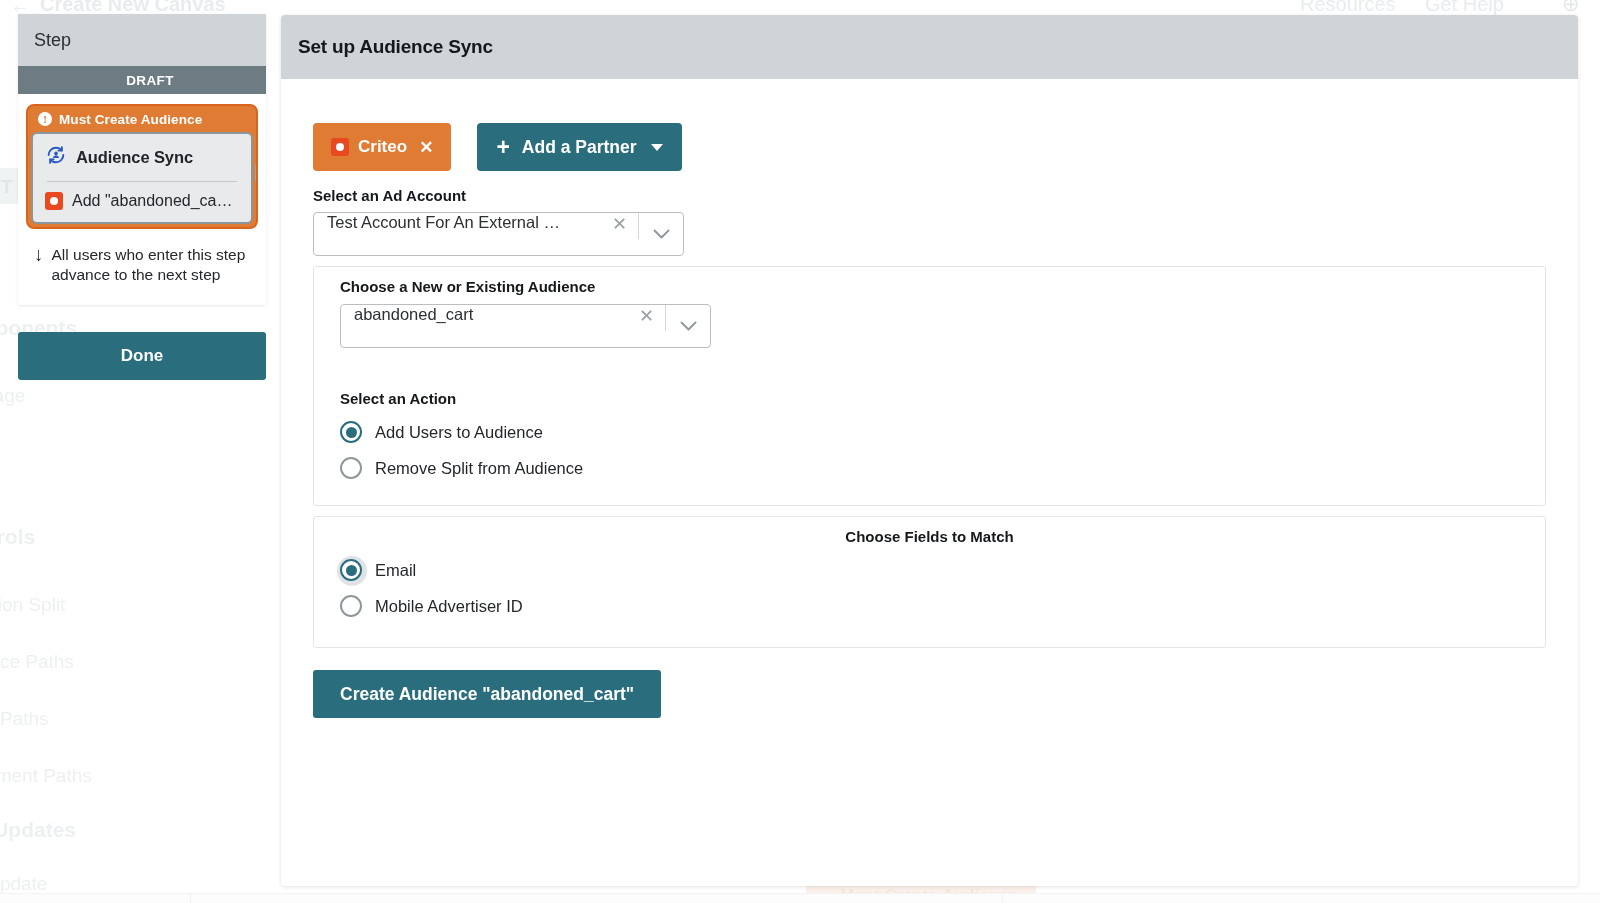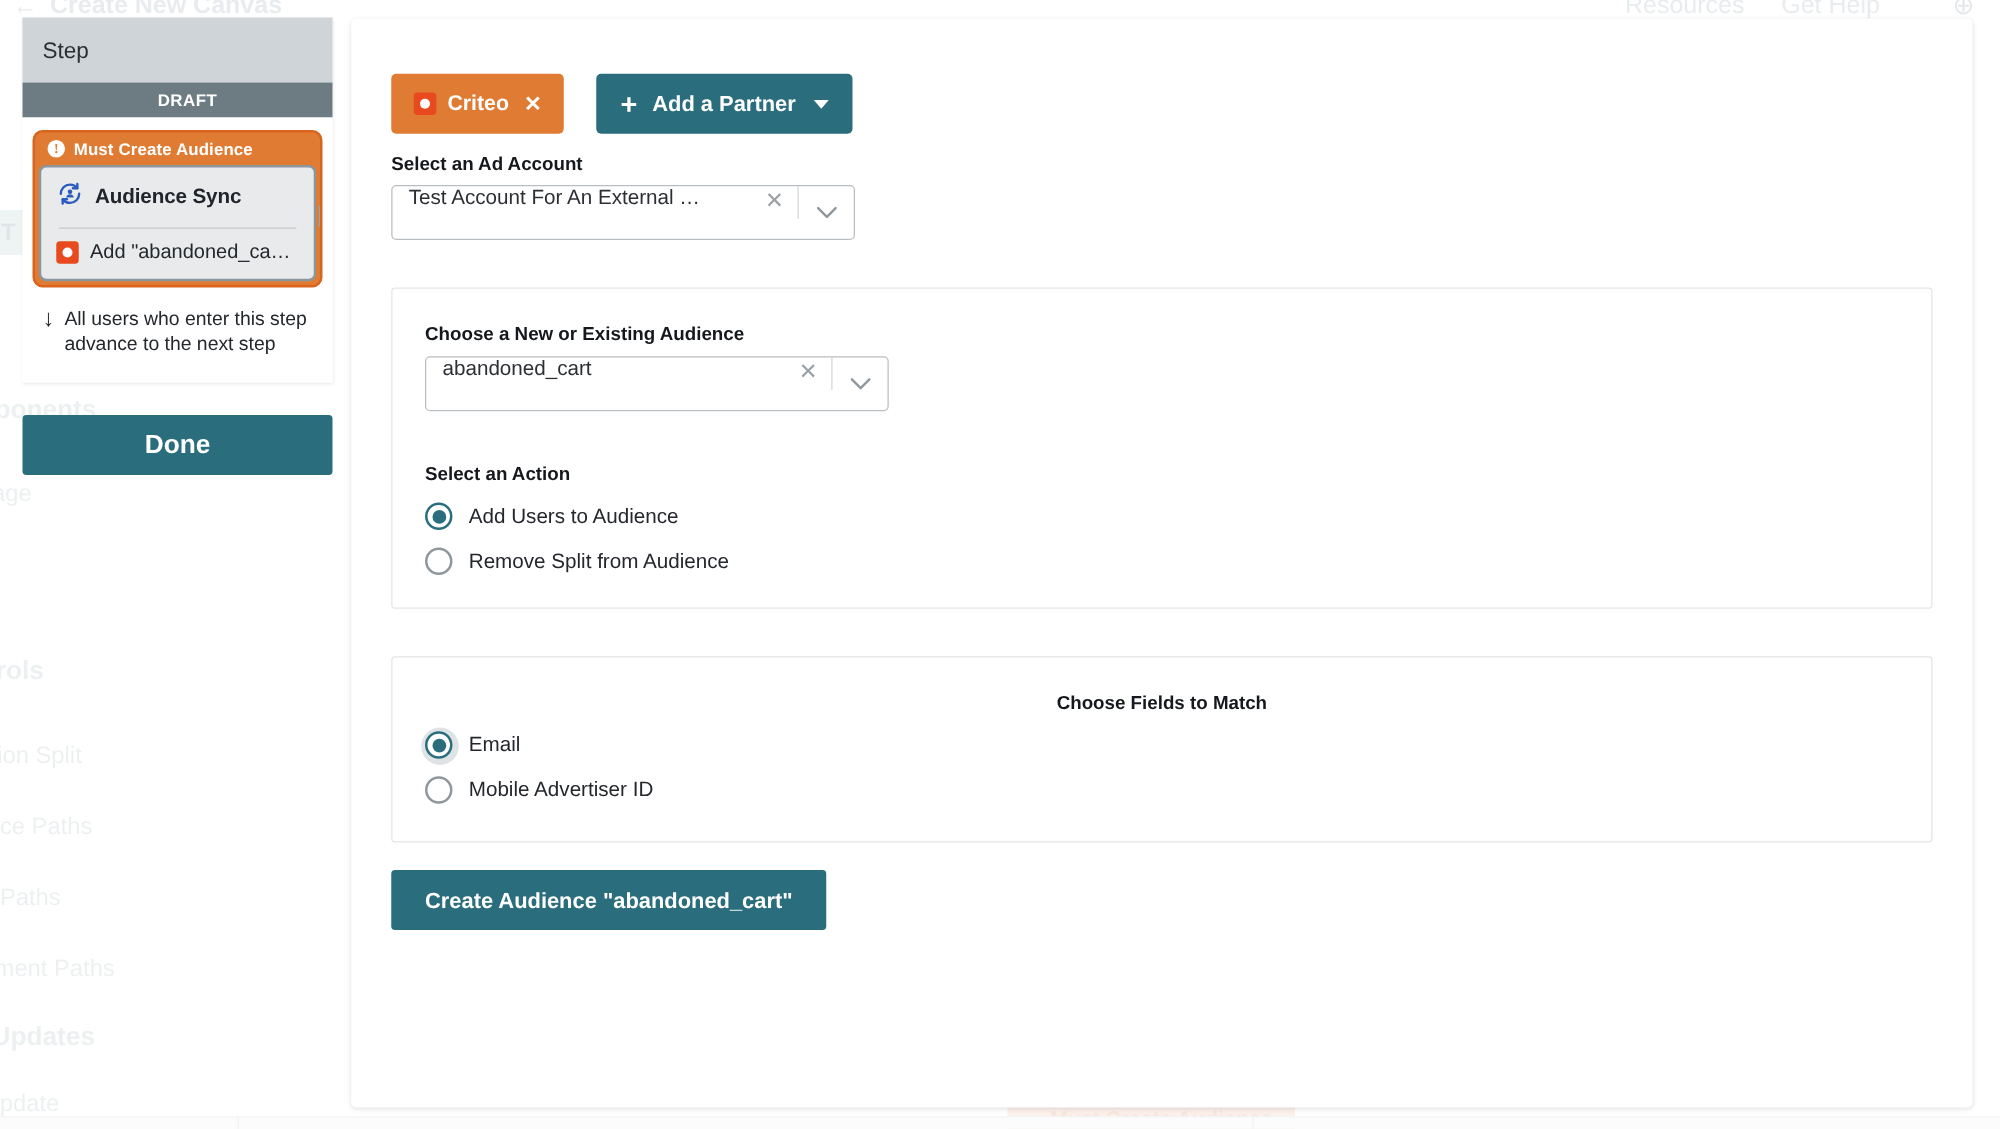--- a/index.html
+++ b/index.html
@@ -118,21 +118,21 @@
 
   .flow-note {
     display: flex; gap: 8px; padding: 16px 12px 6px 8px; align-items: flex-start;
   }
   .flow-arrow { font-size: 19px; color: #1f2329; line-height: 1.05; font-weight: 700; }
   .flow-text { font-size: 15.5px; color: #24272c; line-height: 1.30; }
 
   .done-btn {
     position: absolute; left: 18px; top: 332px; width: 248px; height: 48px;
     background: #2a6e7e; border: none; border-radius: 3px; cursor: pointer;
-    color: #ffffff; font-size: 21px; font-weight: 700;
+    color: #ffffff; font-size: 17px; font-weight: 700;
     font-family: "Liberation Sans", sans-serif;
     z-index: 5;
   }
 
   
   .modal {
     position: absolute; left: 281px; top: 15px; width: 1297px; height: 871px;
     background: #ffffff; border-radius: 4px;
     box-shadow: 0 1px 4px rgba(0,0,0,0.12);
     z-index: 4;
@@ -183,21 +183,21 @@
   .sel-x { font-size: 18px; color: #9aa1a6; padding: 0 11px; cursor: pointer; }
   .sel-sep { width: 1px; height: 26px; background: #d2d6d9; }
   .sel-caret {
     width: 44px; display: flex; align-items: center; justify-content: center;
     cursor: pointer;
   }
   .sel-caret svg { display: block; }
 
   .card {
     border: 1px solid #e2e5e7; border-radius: 3px;
-    margin-top: 38px; padding: 28px 26px 26px 26px;
+    margin-top: 10px; padding: 11px 26px 26px 26px;
   }
   .card.tight { padding-bottom: 30px; text-align: center; }
   .card-label {
     font-size: 15px; font-weight: 700; color: #15181c; margin-bottom: 9px;
   }
   .gap-lg { height: 42px; }
 
   .radio-row { display: flex; align-items: center; gap: 13px; margin-top: 14px; cursor: pointer; }
   .radio {
     width: 22px; height: 22px; border-radius: 50%;
@@ -301,20 +301,23 @@
 
     <div class="flow-note">
       <span class="flow-arrow">↓</span>
       <span class="flow-text">All users who enter this step advance to the next step</span>
     </div>
   </div>
 </div>
 <button class="done-btn">Done</button>
 
 <div class="modal">
+  <div class="modal-head">
+    <span class="modal-title">Set up Audience Sync</span>
+  </div>
 
   <div class="modal-body">
 
     <div class="partner-row">
       <button class="partner-pill">
         <span class="crit-square">
             <span class="crit-dot"></span>
           </span>
         <span class="pill-label">Criteo</span>
         <span class="pill-x">✕</span>

